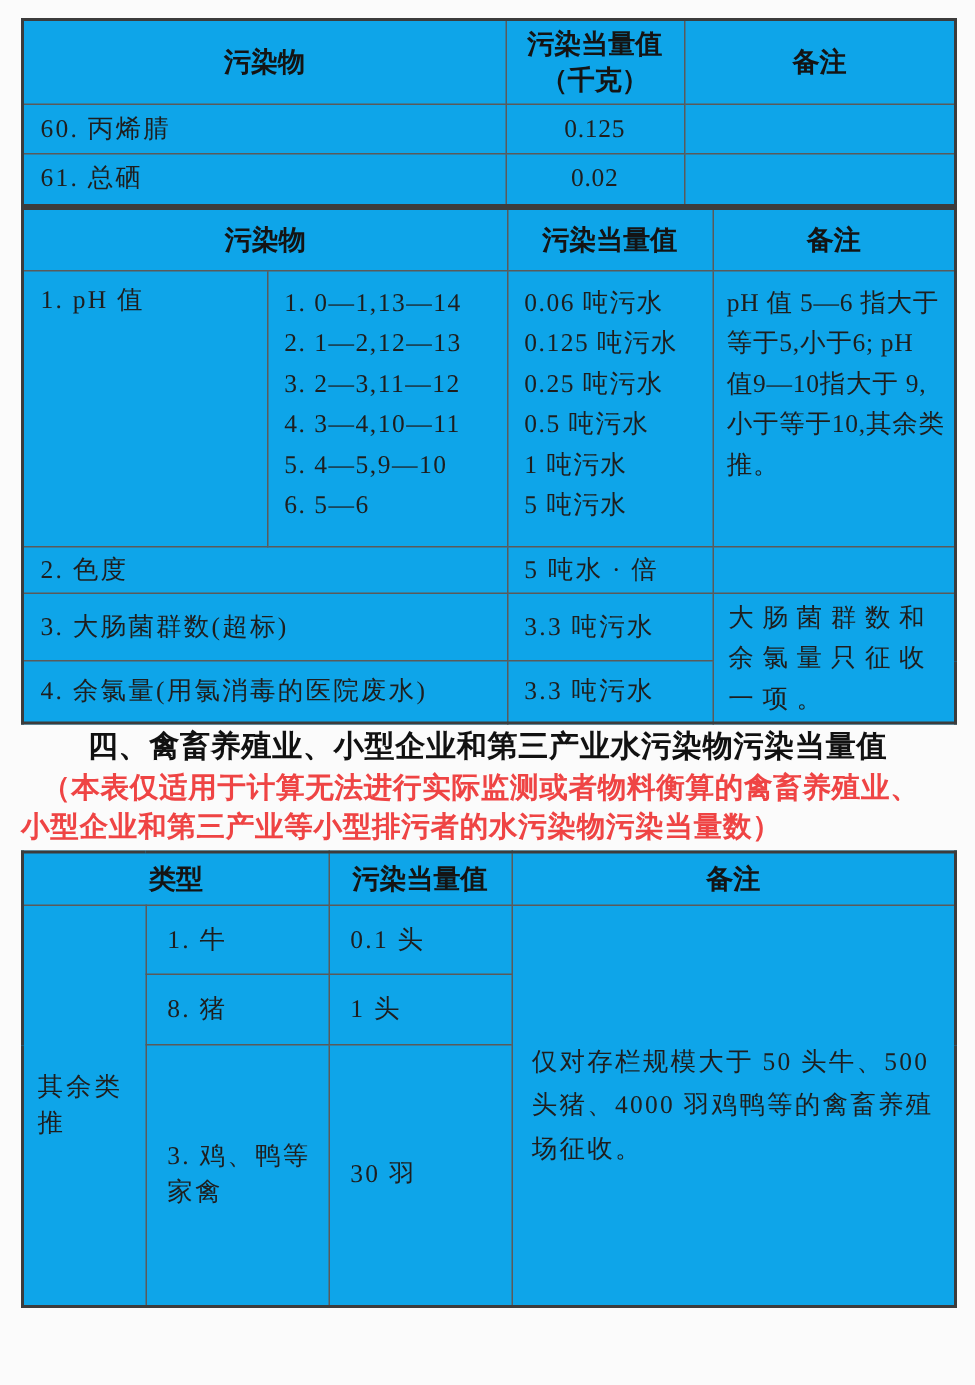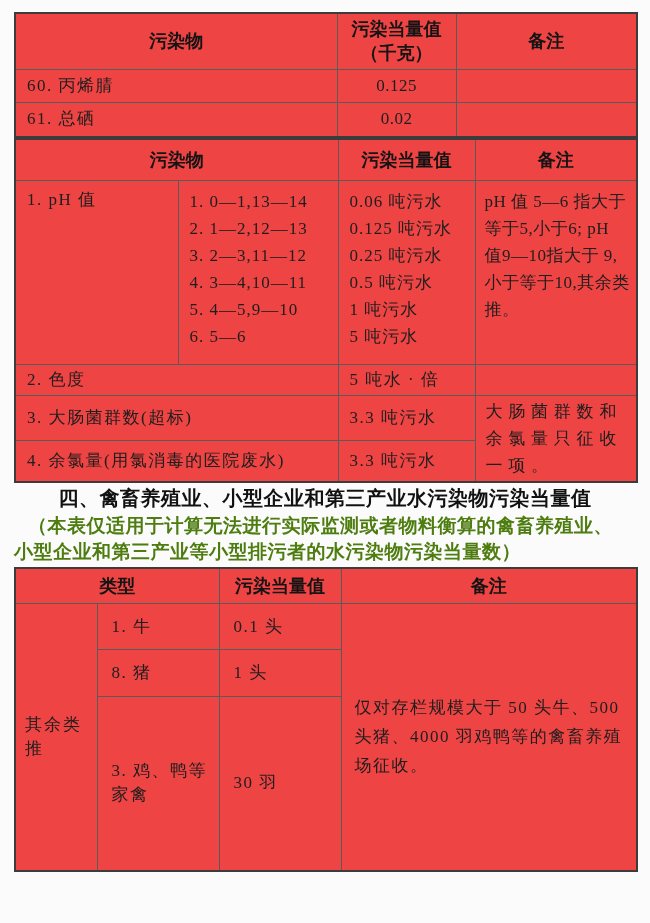--- a/index.html
+++ b/index.html
@@ -9,21 +9,21 @@
     color:#1e1e1e;
     font-family:"Liberation Serif", serif;
     overflow:hidden;
   }
   .page{padding:12px 14px 0 14px;}
 
   table{
     border-collapse:collapse;
     width:622px;
     table-layout:fixed;
-    background:#ef4444;
+    background:#0ea5e9;
     border:2px solid #3c3c3c;
   }
   th,td{
     border:1px solid #5a5a5a;
     padding:2px 6px;
     vertical-align:middle;
     overflow:hidden;
   }
   th{
     font-family:"Liberation Sans", sans-serif;
@@ -82,21 +82,21 @@
     font-size:20px;
     color:#111;
     text-align:center;
     line-height:30px;
     letter-spacing:0.5px;
   }
   .t3-note{
     font-family:"Liberation Sans", sans-serif;
     font-weight:bold;
     font-size:19px;
-    color:#4d7c0f;
+    color:#ef4444;
     line-height:26px;
     letter-spacing:0.5px;
   }
   .t3-note .indent{padding-left:14px;}
   .gap-s{height:2px;}
 </style>
 </head>
 <body>
 
 <div class="page">

